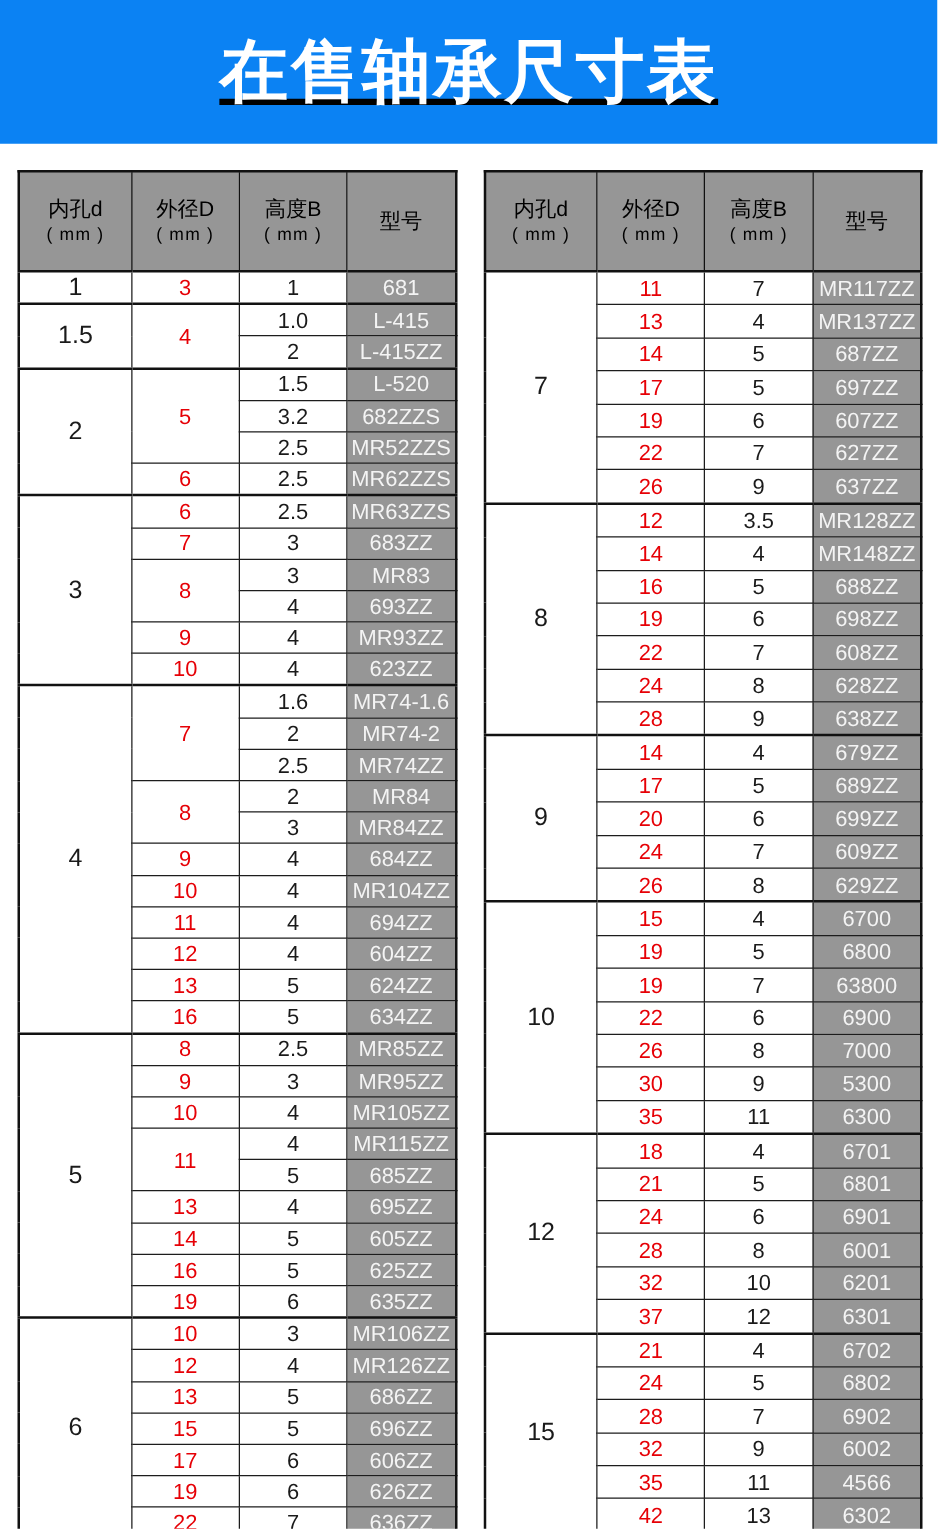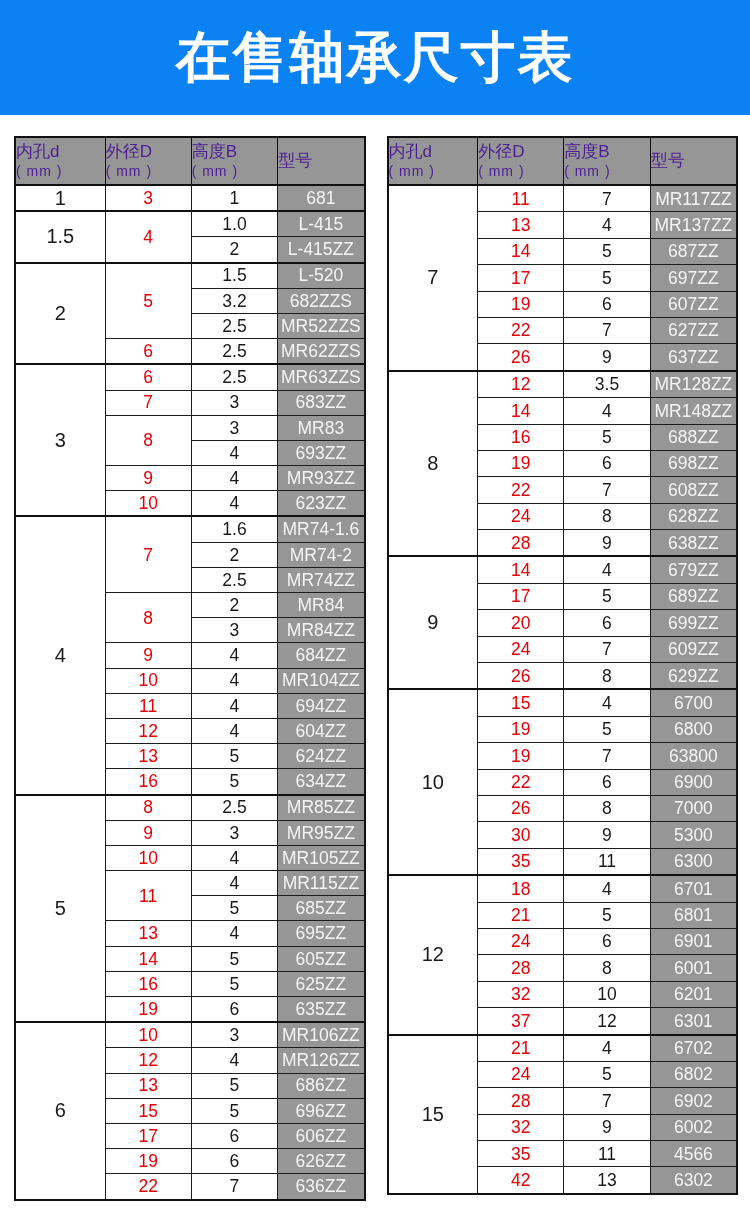--- a/index.html
+++ b/index.html
@@ -4,21 +4,21 @@
 <style>
   html,body{margin:0;padding:0;}
   body{
     width:750px;height:1223px;background:#ffffff;overflow:hidden;
     font-family:"Liberation Sans","DejaVu Sans",sans-serif;
     -webkit-font-smoothing:antialiased;
   }
   
   .banner{
     width:750px;height:115px;background:var(--banner-bg,#0b82f3);
-    display:flex;align-items:center;justify-content:center;gap:17px;
+    display:flex;align-items:center;justify-content:center;gap:17px;text-decoration:underline;
   }
   .banner-title{
     color:#ffffff;font-size:55px;font-weight:bold;letter-spacing:2px;
     line-height:1;white-space:nowrap;
   }
   .banner-badge{
     background:#ffffff;color:var(--banner-bg,#0b82f3);
     font-size:24px;font-weight:bold;line-height:1;
     padding:7px 15px;border-radius:21px;white-space:nowrap;
   }
@@ -26,23 +26,23 @@
   .tables{
     display:flex;gap:21px;padding:21px 12px 0 14px;
     align-items:flex-start;
   }
   table{
     border-collapse:collapse;table-layout:fixed;flex:1;
     border:2px solid var(--grid,#111);
   }
   col.c0{width:25.8%} col.c1{width:24.6%} col.c2{width:24.8%} col.c3{width:24.8%}
   th{
-    background:var(--gray,#969696);color:#4c1d95;font-weight:400;
+    background:var(--gray,#969696);color:#000000;font-weight:400;
     border:1px solid var(--grid,#111);border-bottom:2px solid var(--grid,#111);
-    height:46px;padding:0;text-align:left;vertical-align:middle;
+    height:46px;padding:16px;text-align:center;vertical-align:middle;
   }
   th .lbl{font-size:17px;line-height:1.2;}
   th .unit{font-size:14px;line-height:1.2;letter-spacing:1px;}
   td{
     border:1px solid #1c1c1c;padding:0 2px;text-align:center;vertical-align:middle;
     font-size:17.5px;color:#1a1a1a;line-height:1.05;
   }
   .t0 td{height:24.2px;}
   .t1 td{height:25.4px;}
   tr.gfirst td{border-top:2px solid var(--grid,#111);}

